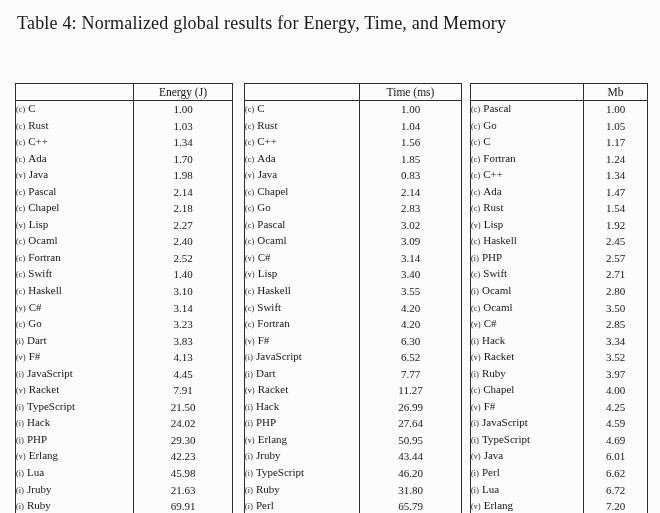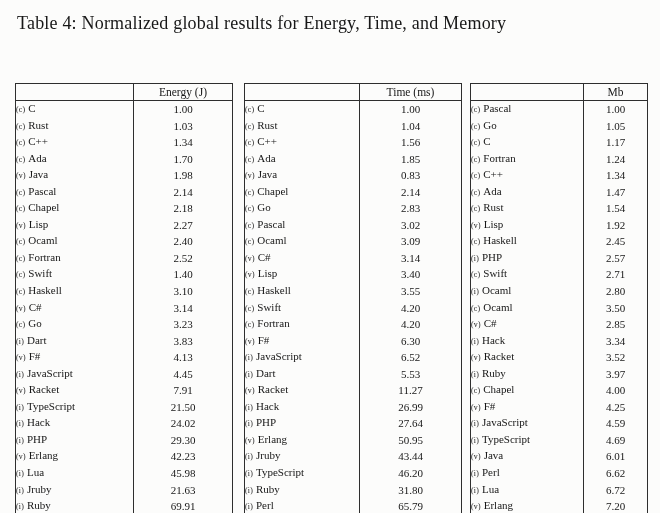--- a/index.html
+++ b/index.html
@@ -264,21 +264,21 @@
         <tr>
           <td class="lang"><span class="pfx">(v)</span><span>F#</span></td>
           <td class="val">6.30</td>
         </tr>
         <tr>
           <td class="lang"><span class="pfx">(i)</span><span>JavaScript</span></td>
           <td class="val">6.52</td>
         </tr>
         <tr>
           <td class="lang"><span class="pfx">(i)</span><span>Dart</span></td>
-          <td class="val">5.53</td>
+          <td class="val">7.77</td>
         </tr>
         <tr>
           <td class="lang"><span class="pfx">(v)</span><span>Racket</span></td>
           <td class="val">11.27</td>
         </tr>
         <tr>
           <td class="lang"><span class="pfx">(i)</span><span>Hack</span></td>
           <td class="val">26.99</td>
         </tr>
         <tr>

